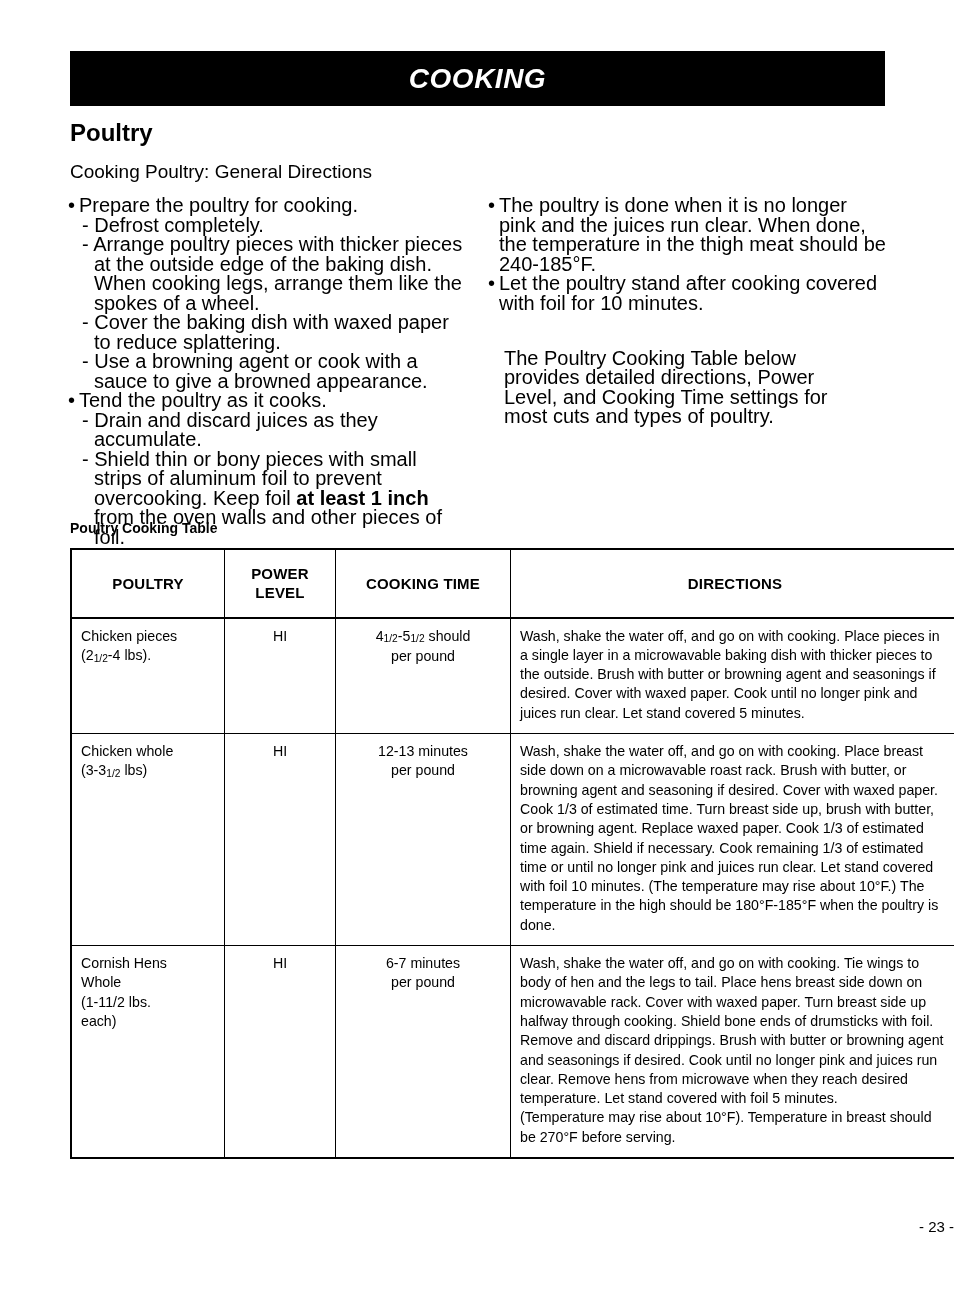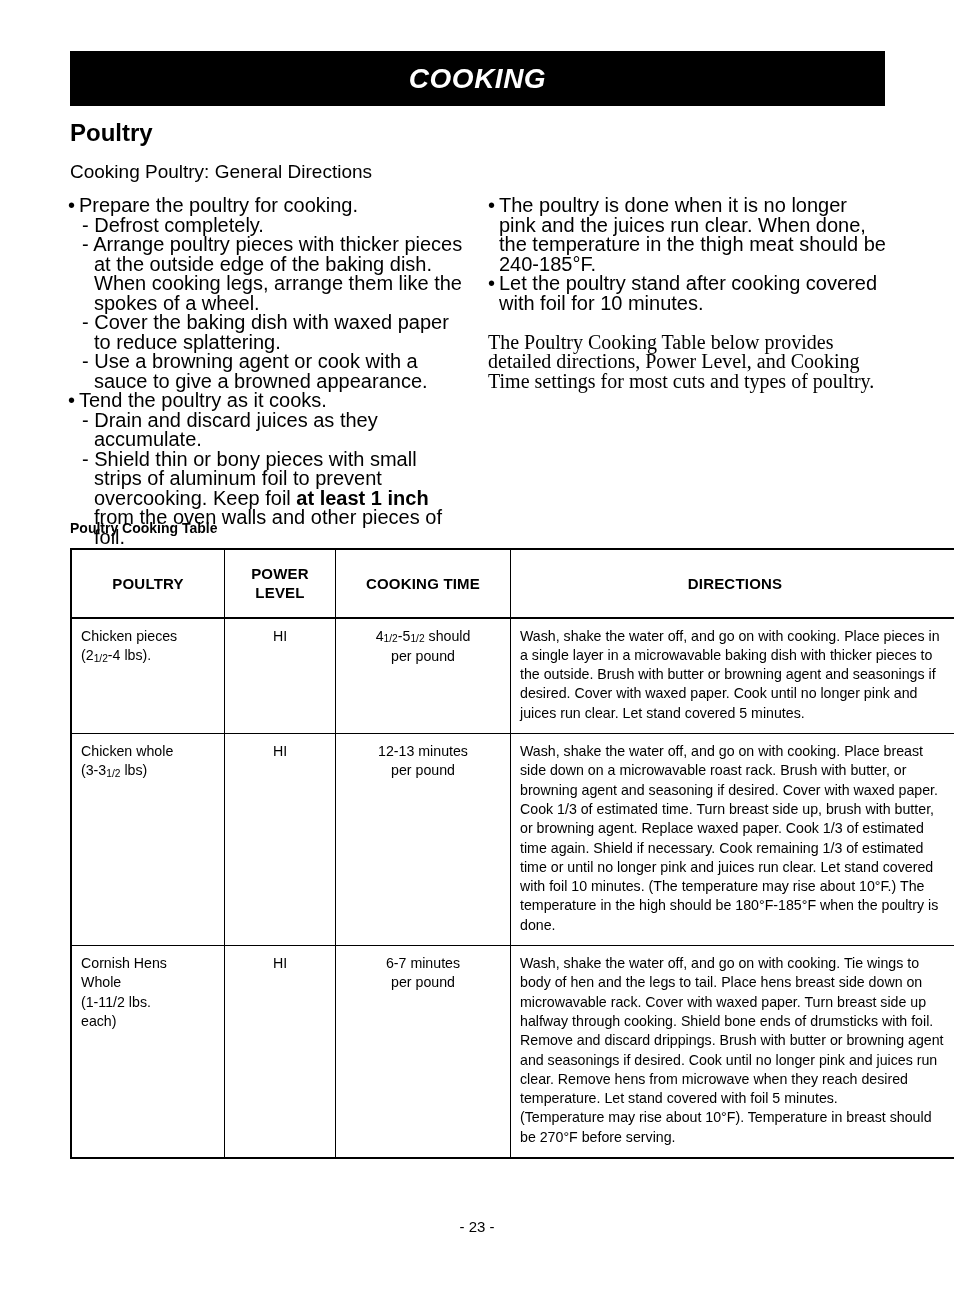--- a/index.html
+++ b/index.html
@@ -90,21 +90,21 @@
     top: 0;
   }
   .dash-line {
     position: relative;
     padding-left: 26px;
     text-indent: -12px;
   }
   .dash-line::before {
     content: "- ";
   }
-  .plain-para { margin: 0; font-family: Liberation Serif, serif; }
+  .plain-para { margin: 16px; }
   .gap-block { height: 19.5px; }
   .bold { font-weight: bold; }
 
   
   .tbl-wrap {
     position: absolute;
     left: 70px;
     top: 548px;
     width: 812px;
   }
@@ -148,21 +148,21 @@
   }
 
   .cell-lines > div { white-space: normal; }
 
   
   .footer {
     position: absolute;
     left: 0;
     top: 1218px;
     width: 954px;
-    text-align: center;
+    text-align: right;
     font-size: 15px;
   }
 </style>
 </head>
 <body>
 
 <div class="page">
 
   <div class="banner">
     <span class="banner-title">COOKING</span>

